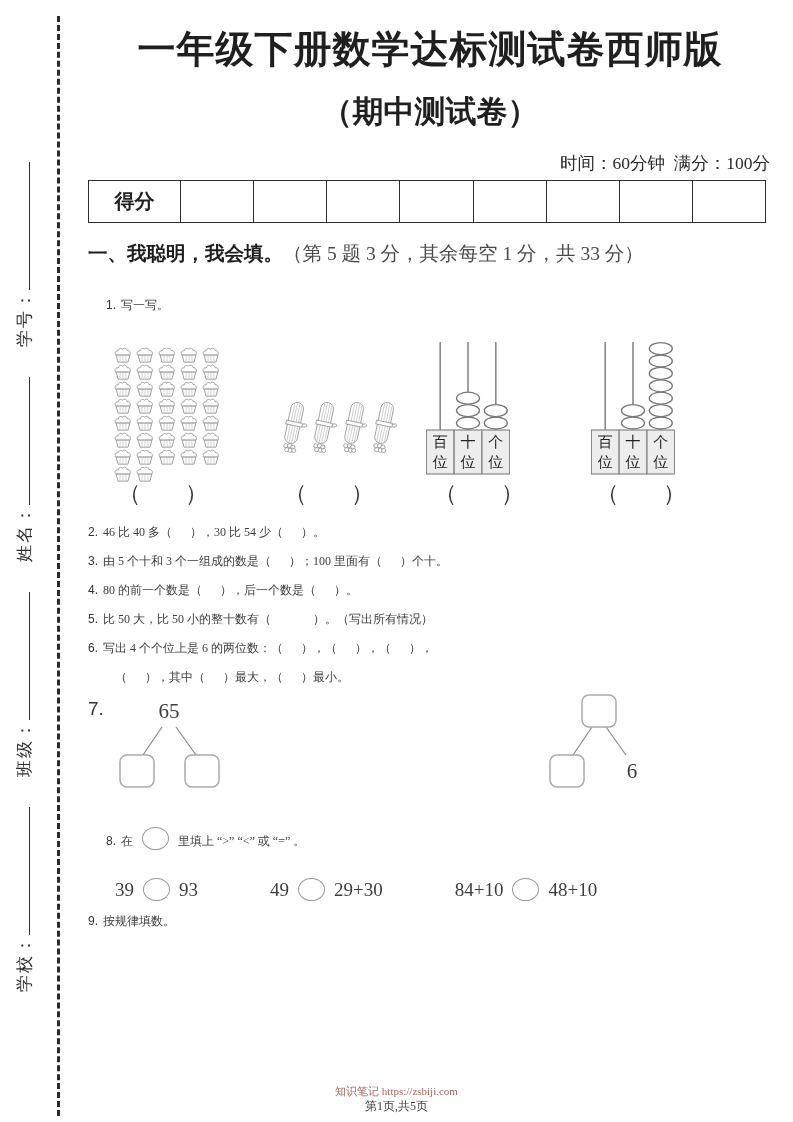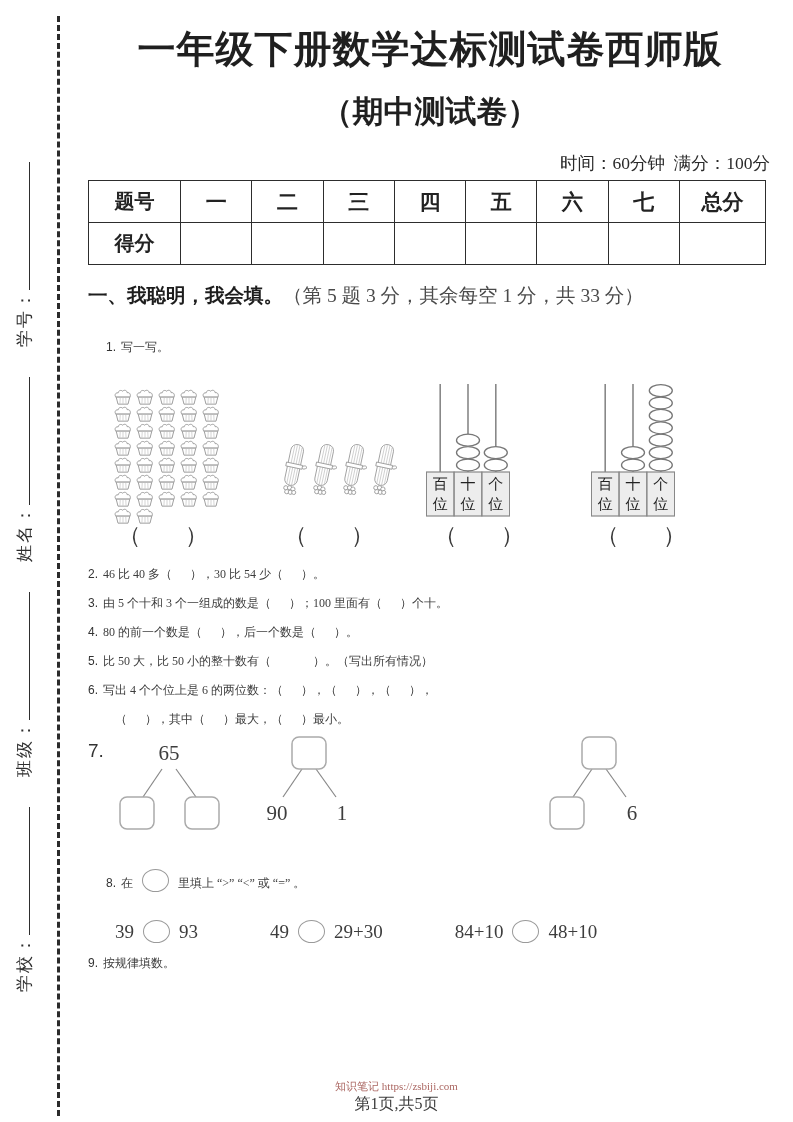--- a/index.html
+++ b/index.html
@@ -63,49 +63,38 @@
     display:inline-block; width:27px; height:23px; border:1.4px solid #9a9a9a;
     border-radius:50%; vertical-align:-5px; margin:0 9px; background:#fff;
   }
   .cmp-row { display:flex; margin:10px 0 0 27px; font-size:19px; color:#3d3d3d; align-items:center; }
   .cmp-row .cmp-item { white-space:pre-wrap; }
   .row1 .cmp-item + .cmp-item { margin-left:72px; }
   .row2 .cmp-item + .cmp-item { margin-left:104px; }
   
   .footer { position:absolute; left:0; right:0; bottom:8px; text-align:center; line-height:1.25; }
   .footer-brand { font-size:11px; color:#ab6762; }
-  .footer-page { font-size:16px; color:#3c3c3c; }
+  .footer-page { font-size:12px; color:#3c3c3c; }
 </style>
 </head>
 <body>
 
 <div class="page">
 
   <div class="cut-line"></div>
   <div class="student-fields"><span class="sfield-label">学校：</span><span class="sfield-line"></span><span class="sfield-label">班级：</span><span class="sfield-line"></span><span class="sfield-label">姓名：</span><span class="sfield-line"></span><span class="sfield-label">学号：</span><span class="sfield-line"></span></div>
 
   <div class="main">
 
     <div class="paper-title">一年级下册数学达标测试卷西师版</div>
     <div class="paper-subtitle">（期中测试卷）</div>
     <div class="paper-meta">时间：60分钟  满分：100分</div>
 
     <table class="score-table">
       <tbody>
-        <tr>
-            <td class="rowhead">题号</td>
-            <td>一</td>
-            <td>二</td>
-            <td>三</td>
-            <td>四</td>
-            <td>五</td>
-            <td>六</td>
-            <td>七</td>
-            <td class="total">总分</td>
-          </tr>
         <tr>
             <td class="rowhead">得分</td>
             <td></td>
             <td></td>
             <td></td>
             <td></td>
             <td></td>
             <td></td>
             <td></td>
             <td></td>
@@ -586,27 +575,20 @@
 
     <div class="bonds">
       <span class="qnum">7.</span>
     <span class="bond" style="left: 18px; text-align: right;"><svg width="130" height="100" viewBox="0 0 130 100">
             <line x1="56" y1="33" x2="37" y2="61" stroke="#888" stroke-width="1.2"></line>
             <line x1="70" y1="33" x2="90" y2="61" stroke="#888" stroke-width="1.2"></line>
             <text x="63" y="24" text-anchor="middle" font-size="21" fill="#3d3d3d" font-family="Liberation Serif,serif">65</text>
             <rect x="14" y="61" width="34" height="32" rx="7" fill="#fff" stroke="#aaa" stroke-width="1.5"></rect>
             <rect x="79" y="61" width="34" height="32" rx="7" fill="#fff" stroke="#aaa" stroke-width="1.5"></rect>
           </svg></span>
-        <span class="bond" style="left: 158px;"><svg width="130" height="100" viewBox="0 0 130 100">
-            <line x1="56" y1="33" x2="37" y2="61" stroke="#888" stroke-width="1.2"></line>
-            <line x1="70" y1="33" x2="90" y2="61" stroke="#888" stroke-width="1.2"></line>
-            <rect x="46" y="1" width="34" height="32" rx="7" fill="#fff" stroke="#aaa" stroke-width="1.5"></rect>
-            <text x="31" y="84" text-anchor="middle" font-size="21" fill="#3d3d3d" font-family="Liberation Serif,serif">90</text>
-            <text x="96" y="84" text-anchor="middle" font-size="21" fill="#3d3d3d" font-family="Liberation Serif,serif">1</text>
-          </svg></span>
         <span class="bond" style="left: 448px;"><svg width="130" height="100" viewBox="0 0 130 100">
             <line x1="56" y1="33" x2="37" y2="61" stroke="#888" stroke-width="1.2"></line>
             <line x1="70" y1="33" x2="90" y2="61" stroke="#888" stroke-width="1.2"></line>
             <rect x="46" y="1" width="34" height="32" rx="7" fill="#fff" stroke="#aaa" stroke-width="1.5"></rect>
             <rect x="14" y="61" width="34" height="32" rx="7" fill="#fff" stroke="#aaa" stroke-width="1.5"></rect>
             <text x="96" y="84" text-anchor="middle" font-size="21" fill="#3d3d3d" font-family="Liberation Serif,serif">6</text>
           </svg></span>
       </div>
 
     <div class="q">

